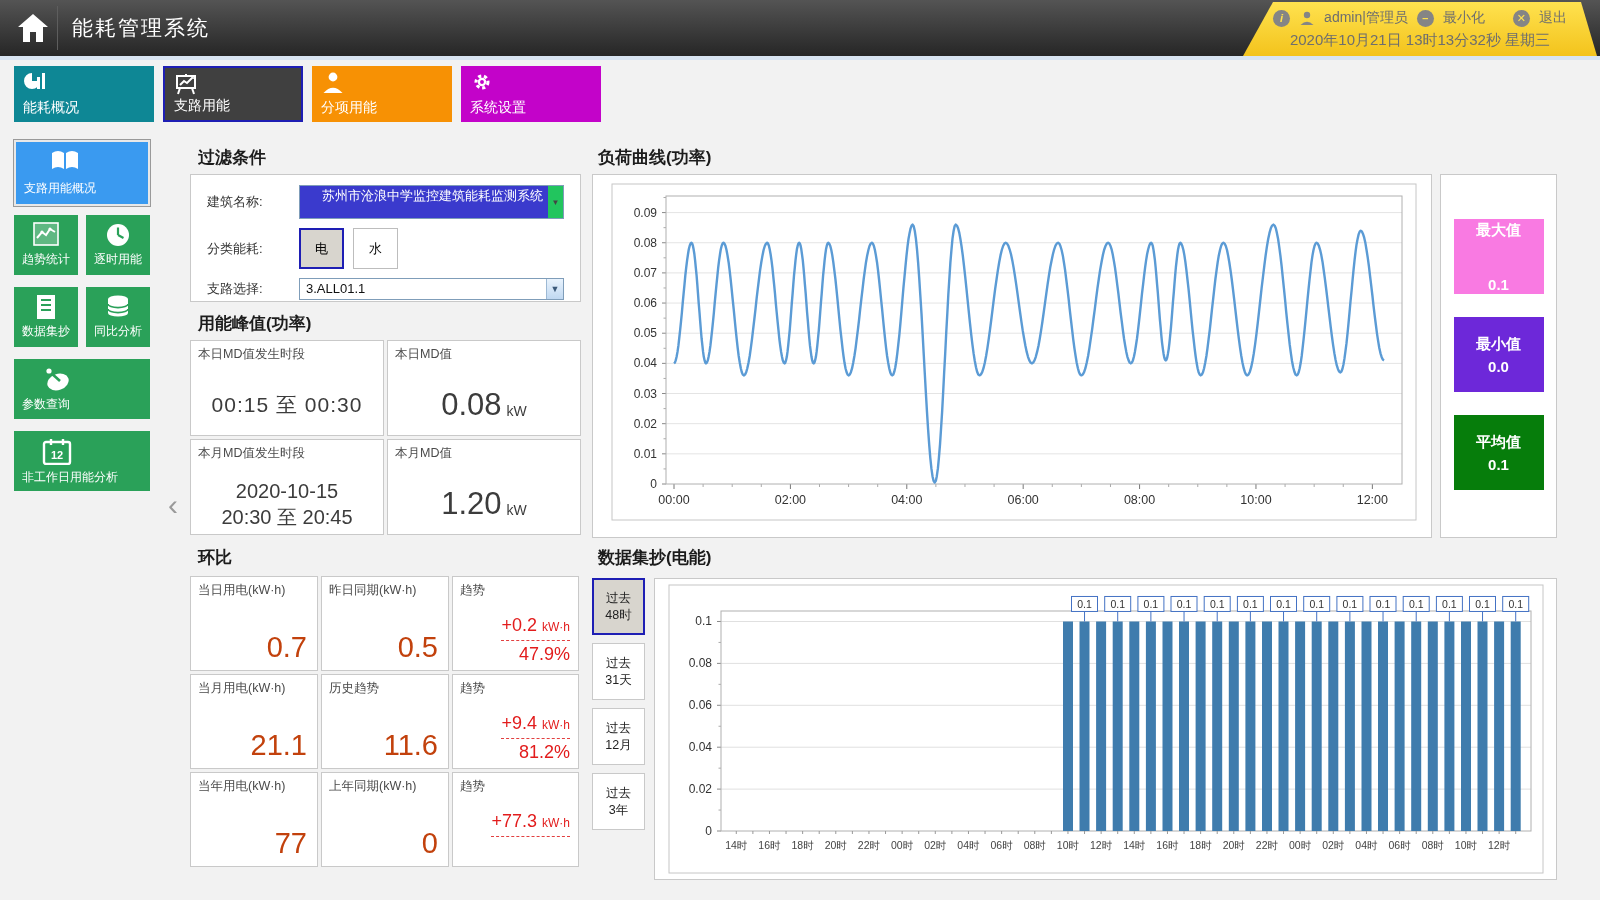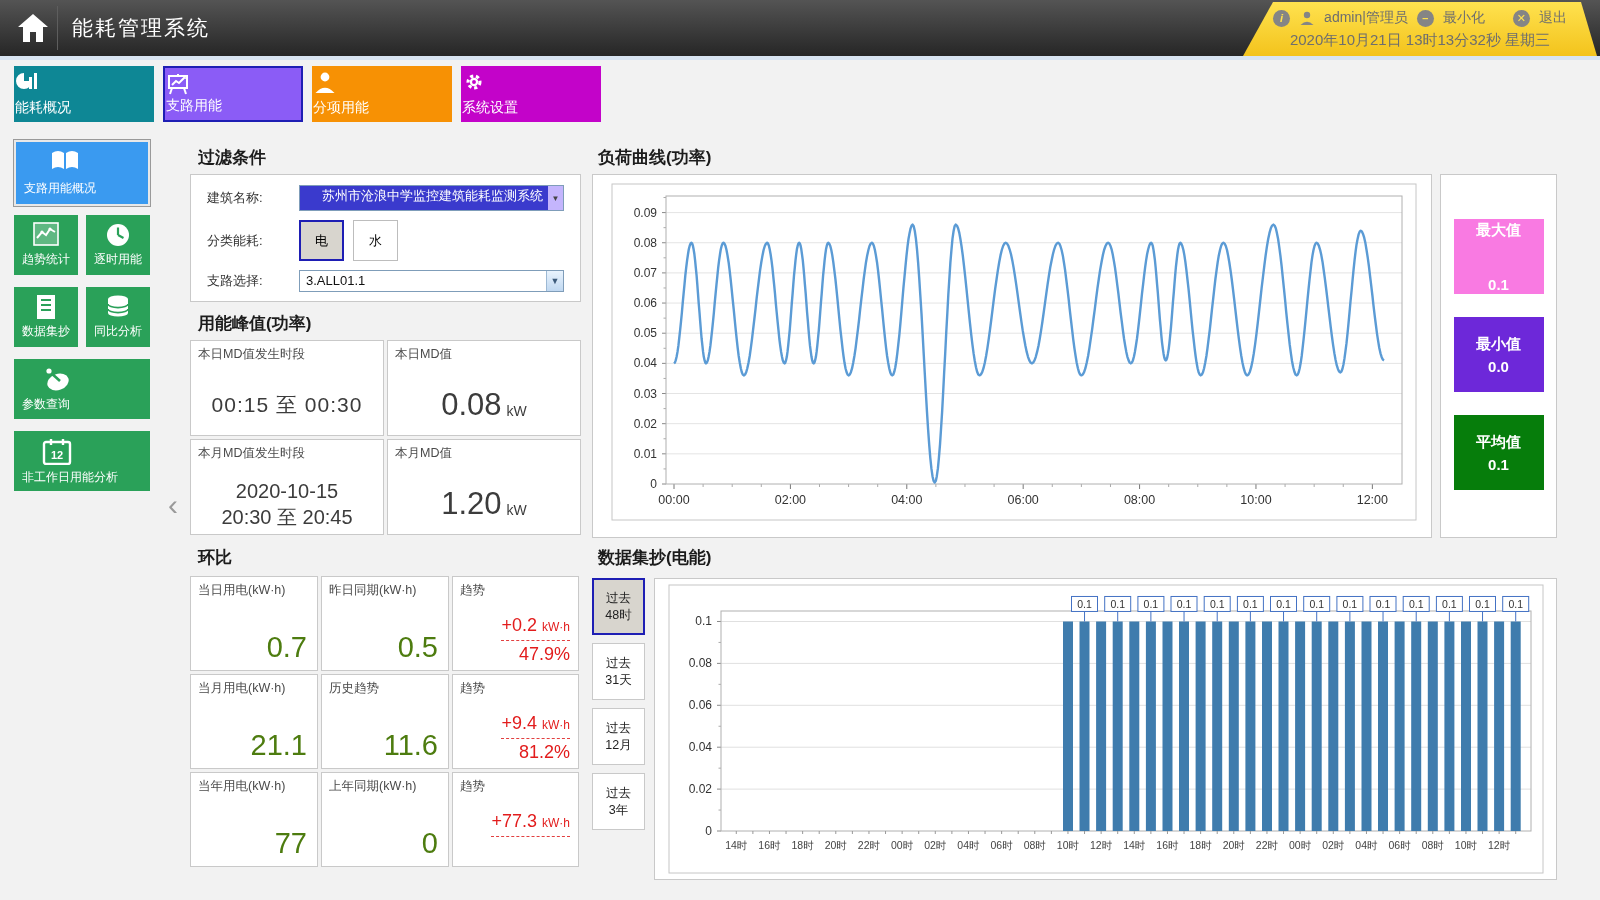--- a/index.html
+++ b/index.html
@@ -19,25 +19,25 @@
     background:linear-gradient(#ffe24f,#f3c31c);
     clip-path:polygon(30px 0, calc(100% - 16px) 0, 100% 100%, 0 100%);
     color:#6e6e6e; }
   .datebar .row1 { display:flex; align-items:center; justify-content:center; gap:9px; height:28px; padding-top:4px; font-size:14px; }
   .datebar .row2 { text-align:center; font-size:15px; height:22px; line-height:20px; }
   .mini-ic { display:inline-flex; width:17px; height:17px; border-radius:50%; background:#858585;
     color:#ffe24f; font-size:11px; font-weight:bold; align-items:center; justify-content:center; }
 
   
   .nav { position:absolute; left:14px; top:66px; display:flex; gap:9px; }
-  .nav-tile { width:140px; height:56px; color:#fff; padding:5px 1px; display:flex;
+  .nav-tile { width:140px; height:56px; color:#fff; padding:5px 9px; display:flex;
     flex-direction:column; justify-content:space-between; cursor:pointer; }
   .nav-tile .lbl { font-size:14px; }
   .nav-teal   { background:#0e8795; }
-  .nav-brown  { background:#8b5cf6; border:2px solid #1e1eb4; }
+  .nav-brown  { background:#404040; border:2px solid #1e1eb4; }
   .nav-orange { background:#f79104; }
   .nav-magenta{ background:#c303c9; }
 
   
   .sidebar { position:absolute; left:14px; top:140px; width:136px; }
   .side-tile { background:#2aa159; color:#fff; display:flex; flex-direction:column;
     justify-content:space-between; padding:7px 8px; cursor:pointer; }
   .side-tile .lbl { font-size:12px; }
   .tile-full { width:136px; height:60px; }
   .tile-first { width:136px; height:66px; background:#3a9af0; border:2px solid #e8e8e8;
@@ -52,21 +52,21 @@
   
   .sec-title { font-size:17px; font-weight:bold; color:#1c1c1c; }
   .panel { background:#fff; border:1px solid #c9c9c9; }
 
   
   .colA { position:absolute; left:190px; top:140px; width:391px; }
   .t-filter { position:absolute; left:8px; top:6px; }
   .filter-panel { position:absolute; left:0; top:34px; width:391px; height:128px; padding:10px 16px; }
   .f-row { display:flex; align-items:center; }
   .f-label { width:92px; font-size:13px; color:#333; }
-  .combo { flex:1; height:26px; border:1px solid #7f9db9; background:#c4b5fd; display:flex; }
+  .combo { flex:1; height:34px; border:1px solid #7f9db9; background:#22c55e; display:flex; }
   .combo .sel-text { flex:1; background:#3a3acd; color:#fff; font-size:13px; line-height:20px; padding-left:22px; }
   .combo .arrow-sm { width:15px; display:flex; align-items:center; justify-content:center; font-size:8px; color:#444; }
   .combo2 { flex:1; height:22px; border:1px solid #7f9db9; background:#fff; display:flex; }
   .combo2 .sel-text2 { flex:1; font-size:13px; color:#111; line-height:20px; padding-left:6px; }
   .combo2 .arrow-btn { width:17px; background:linear-gradient(#e9f3fd,#c0d8f1); border-left:1px solid #9db9d4;
     display:flex; align-items:center; justify-content:center; font-size:9px; color:#3c5a7a; }
   .tgl-row { margin:9px 0; }
   .tgl { width:45px; height:41px; font-size:13px; display:flex; align-items:center; justify-content:center;
     margin-right:9px; cursor:pointer; }
   .tgl-on  { background:#d8d5ce; border:2px solid #1e1eb4; }
@@ -82,21 +82,21 @@
     align-items:center; justify-content:center; color:#3c3c3c; }
   .time-val { font-size:21px; letter-spacing:1px; }
   .date2 { font-size:20px; text-align:center; line-height:26px; }
   .kw-val { font-size:31px; }
   .kw-unit { font-size:14px; margin-left:5px; margin-top:12px; }
 
   
   .t-hb { position:absolute; left:8px; top:406px; }
   .hb-grid { position:absolute; left:0; top:436px; width:391px; display:grid;
     grid-template-columns:128px 128px 127px; grid-auto-rows:95px; gap:3px; }
-  .num-br { position:absolute; right:10px; bottom:6px; font-size:29px; color:#4d7c0f; }
+  .num-br { position:absolute; right:10px; bottom:6px; font-size:29px; color:#c2410c; }
   .trend-wrap { position:absolute; right:8px; top:38px; text-align:right; color:#e21c1c; }
   .trend-val { font-size:18px; padding-bottom:4px; border-bottom:1px dashed #e24040; }
   .trend-val .u { font-size:12px; }
   .trend-pct { font-size:18px; padding-top:3px; }
 
   
   .t-load { position:absolute; left:598px; top:146px; }
   .load-panel { position:absolute; left:592px; top:174px; width:840px; height:364px; padding:3px; }
   .stat-panel { position:absolute; left:1440px; top:174px; width:117px; height:364px; }
   .stat-box { width:90px; height:75px; margin:0 auto; color:#fff; font-weight:bold; font-size:15px;

